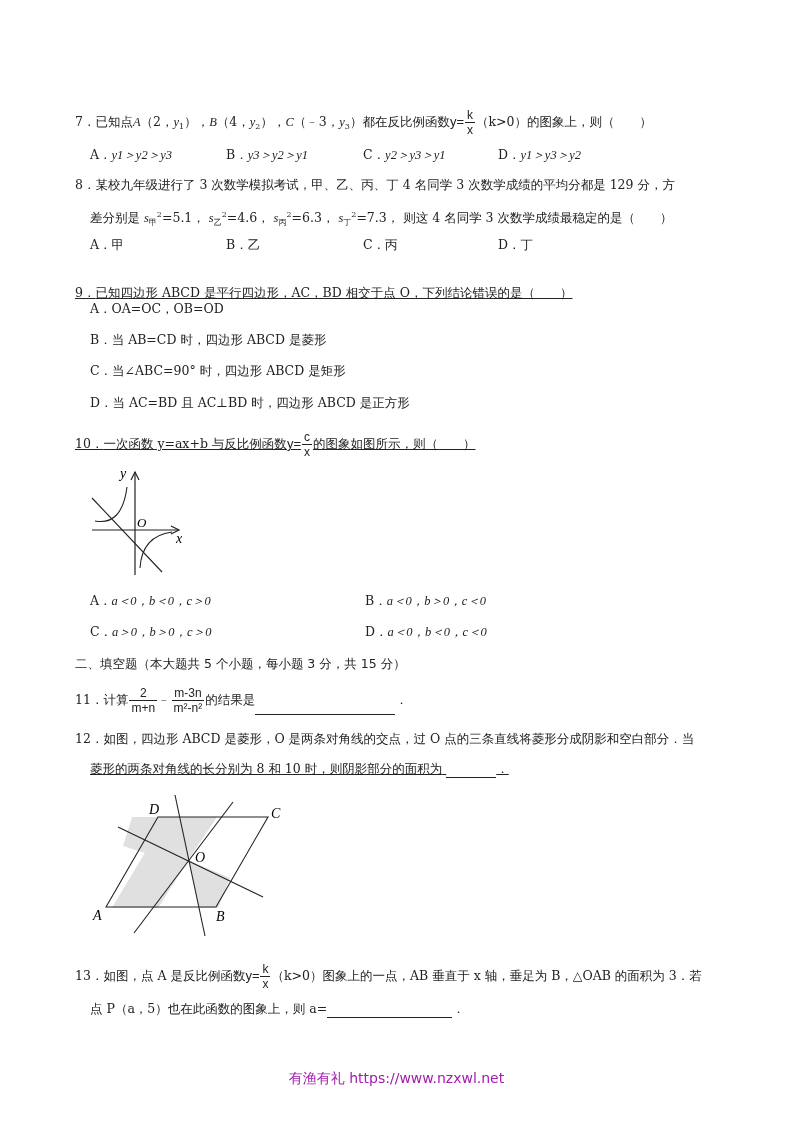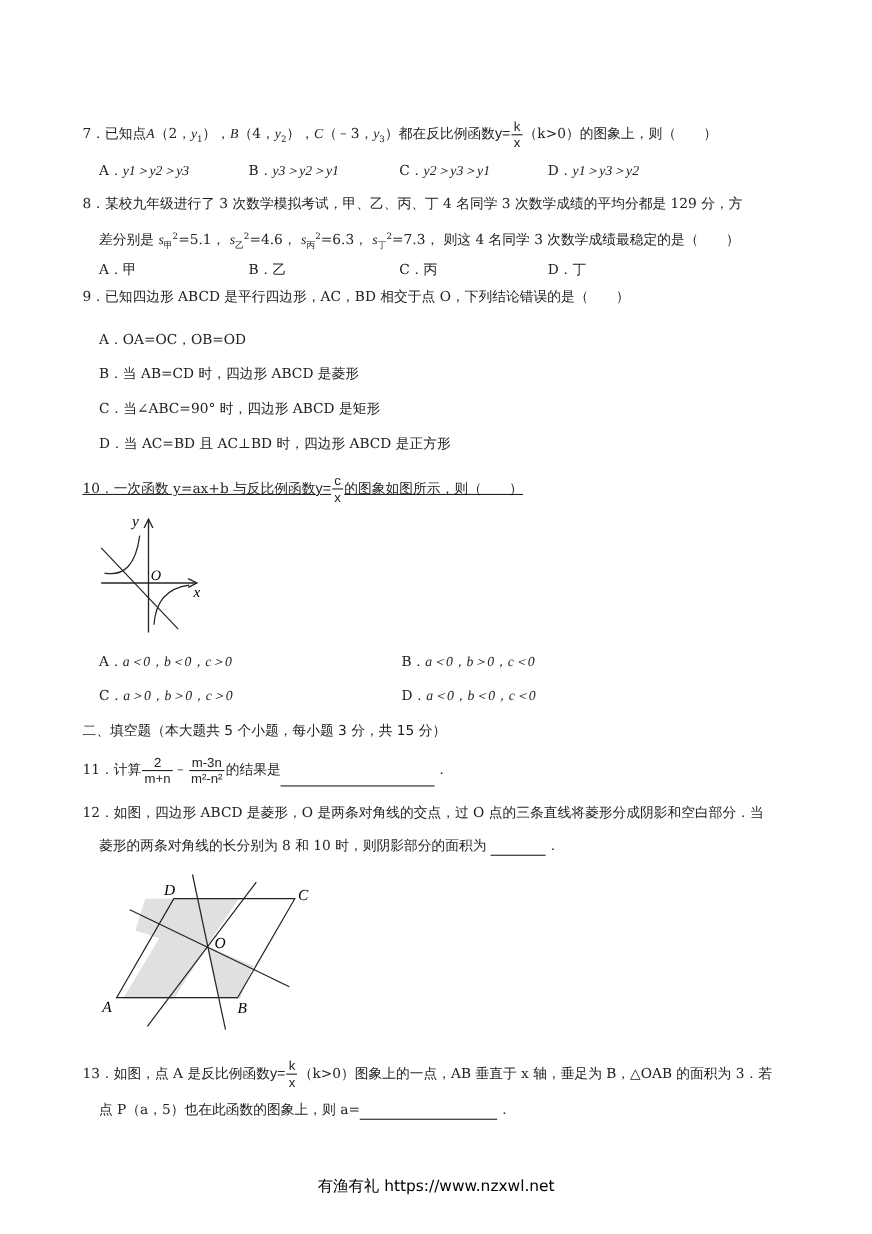--- a/index.html
+++ b/index.html
@@ -9,21 +9,21 @@
   .i { font-style:italic; font-family:"Liberation Serif",serif; }
   sub { font-size:8px; vertical-align:-3px; }
   sup { font-size:8px; vertical-align:5px; }
   .frac { display:inline-block; vertical-align:middle; text-align:center; font-family:"Liberation Sans",sans-serif; font-size:12px; line-height:14px; margin:0 1px; }
   .frac .num { display:block; border-bottom:1px solid #222; padding:0 2px; }
   .frac .den { display:block; padding:0 2px; }
   .yeq { font-family:"Liberation Sans",sans-serif; font-size:13px; }
   .blank { display:inline-block; border-bottom:1px solid #222; vertical-align:bottom; height:14px; }
   .opt { position:absolute; white-space:nowrap; line-height:18px; }
   .section { font-family:"DejaVu Sans","Liberation Sans",sans-serif; font-weight:normal; font-size:12.5px; }
-  .footer { position:absolute; top:1070px; left:0; width:793px; text-align:center; font-family:"DejaVu Sans",sans-serif; font-size:14px; color:#000000; }
+  .footer { position:absolute; top:1070px; left:0; width:793px; text-align:center; font-family:"DejaVu Sans",sans-serif; font-size:14px; color:#a21caf; }
   svg text { font-family:"Liberation Serif",serif; font-style:italic; }
 </style>
 </head>
 <body>
 
 <div class="line" style="top:108px;left:75px;">
   <span>7．</span><span>已知点</span><span class="i">A</span><span>（2，</span><span class="i">y</span><sub>1</sub><span>），</span><span class="i">B</span><span>（4，</span><span class="i">y</span><sub>2</sub><span>），</span><span class="i">C</span><span>（﹣3，</span><span class="i">y</span><sub>3</sub><span>）都在反比例函数</span><span class="yeq">y=</span><span class="frac"><span class="num">k</span><span class="den">x</span></span><span>（k&gt;0）的图象上，则（　　）</span>
 </div>
 <div class="opt" style="top:146px;left:90px;"><span>A．</span><span class="i">y1＞y2＞y3</span></div>
 <div class="opt" style="top:146px;left:226px;"><span>B．</span><span class="i">y3＞y2＞y1</span></div>
@@ -39,21 +39,21 @@
   <span class="i">s</span><sub>乙</sub><sup>2</sup><span>=4.6，</span>
   <span class="i">s</span><sub>丙</sub><sup>2</sup><span>=6.3，</span>
   <span class="i">s</span><sub>丁</sub><sup>2</sup><span>=7.3，</span>
   <span>则这 4 名同学 3 次数学成绩最稳定的是（　　）</span>
 </div>
 <div class="opt" style="top:236px;left:90px;"><span>A．</span><span>甲</span></div>
 <div class="opt" style="top:236px;left:226px;"><span>B．</span><span>乙</span></div>
 <div class="opt" style="top:236px;left:363px;"><span>C．</span><span>丙</span></div>
 <div class="opt" style="top:236px;left:498px;"><span>D．</span><span>丁</span></div>
 
-<div class="line" style="top:261px;left:75px;">
+<div class="line" style="top:284px;left:75px;text-decoration:underline;">
   <span>9．</span><span>已知四边形 ABCD 是平行四边形，AC，BD 相交于点 O，下列结论错误的是（　　）</span>
 </div>
 <div class="opt" style="top:300px;left:90px;"><span>A．</span><span>OA=OC，OB=OD</span></div>
 <div class="opt" style="top:331px;left:90px;"><span>B．</span><span>当 AB=CD 时，四边形 ABCD 是菱形</span></div>
 <div class="opt" style="top:362px;left:90px;"><span>C．</span><span>当∠ABC=90° 时，四边形 ABCD 是矩形</span></div>
 <div class="opt" style="top:394px;left:90px;"><span>D．</span><span>当 AC=BD 且 AC⊥BD 时，四边形 ABCD 是正方形</span></div>
 
 <div class="line" style="top:430px;left:75px;text-decoration:underline;">
   <span>10．</span><span>一次函数 y=ax+b 与反比例函数</span><span class="yeq">y=</span><span class="frac"><span class="num">c</span><span class="den">x</span></span><span>的图象如图所示，则（　　）</span>
 </div>
@@ -80,21 +80,21 @@
   <span>二、填空题（本大题共 5 个小题，每小题 3 分，共 15 分）</span>
 </div>
 
 <div class="line" style="top:686px;left:75px;">
   <span>11．</span><span>计算</span><span class="frac"><span class="num">2</span><span class="den">m+n</span></span><span>﹣</span><span class="frac"><span class="num">m-3n</span><span class="den">m²-n²</span></span><span>的结果是</span><span class="blank" style="width:140px;"></span><span>．</span>
 </div>
 
 <div class="line" style="top:730px;left:75px;">
   <span>12．</span><span>如图，四边形 ABCD 是菱形，O 是两条对角线的交点，过 O 点的三条直线将菱形分成阴影和空白部分．当</span>
 </div>
-<div class="line" style="top:760px;left:90px;">
+<div class="line" style="top:760px;left:90px;text-decoration:underline;">
   <span>菱形的两条对角线的长分别为 8 和 10 时，则阴影部分的面积为</span>
   <span class="blank" style="width:50px;"></span><span>．</span>
 </div>
 
 <svg style="position:absolute;left:85px;top:790px;" width="210" height="155" viewBox="0 0 210 155">
 
   <polygon points="113,27 47,27 38,56 60,63 27,118 73,118 103,70 99,70" fill="#e0e0e0" stroke="none"></polygon>
   <polygon points="97,27 132,27 103,70 99,70" fill="#e0e0e0"></polygon>
   <polygon points="27,118 60,63 103,70 73,118" fill="#e0e0e0"></polygon>
   <polygon points="103,70 145,88 133,118 114,118" fill="#e0e0e0"></polygon>

